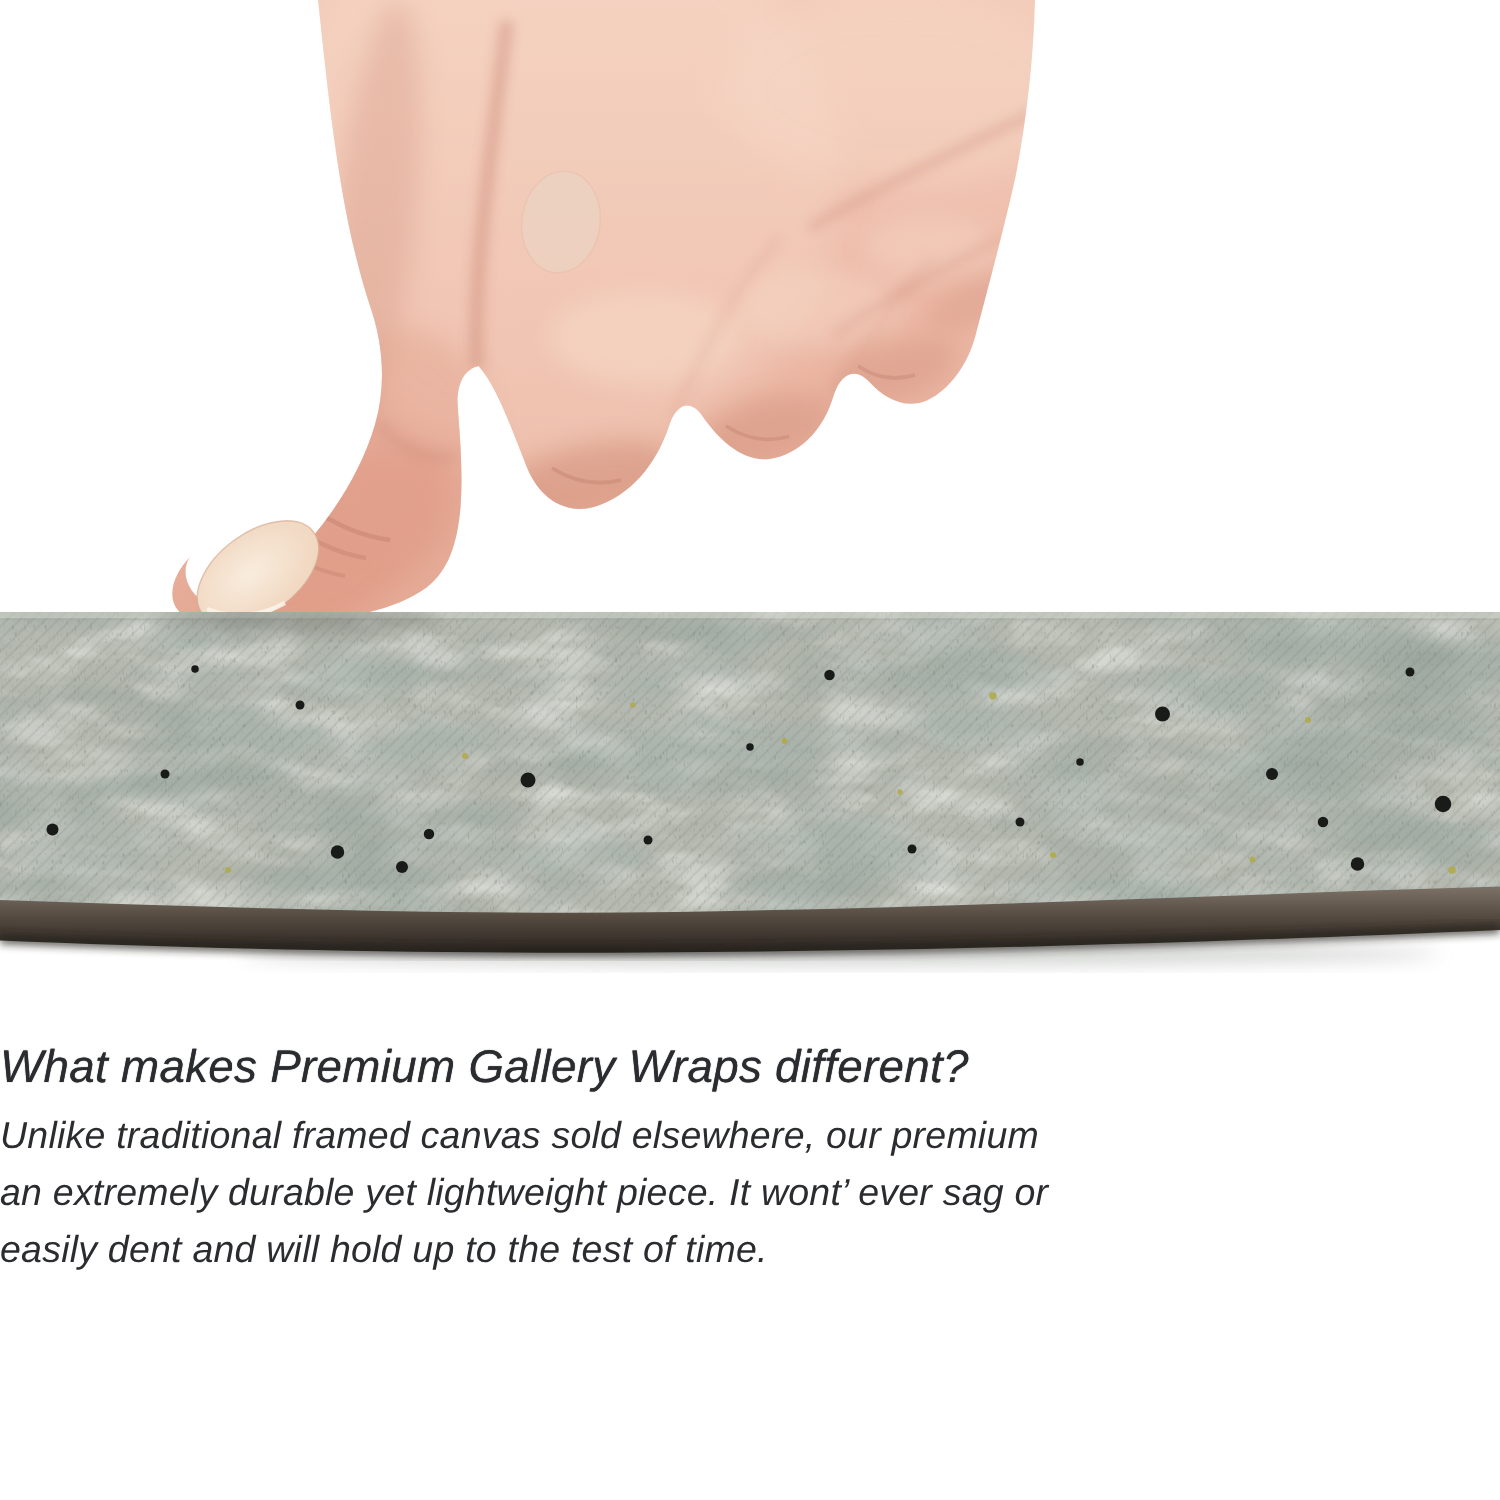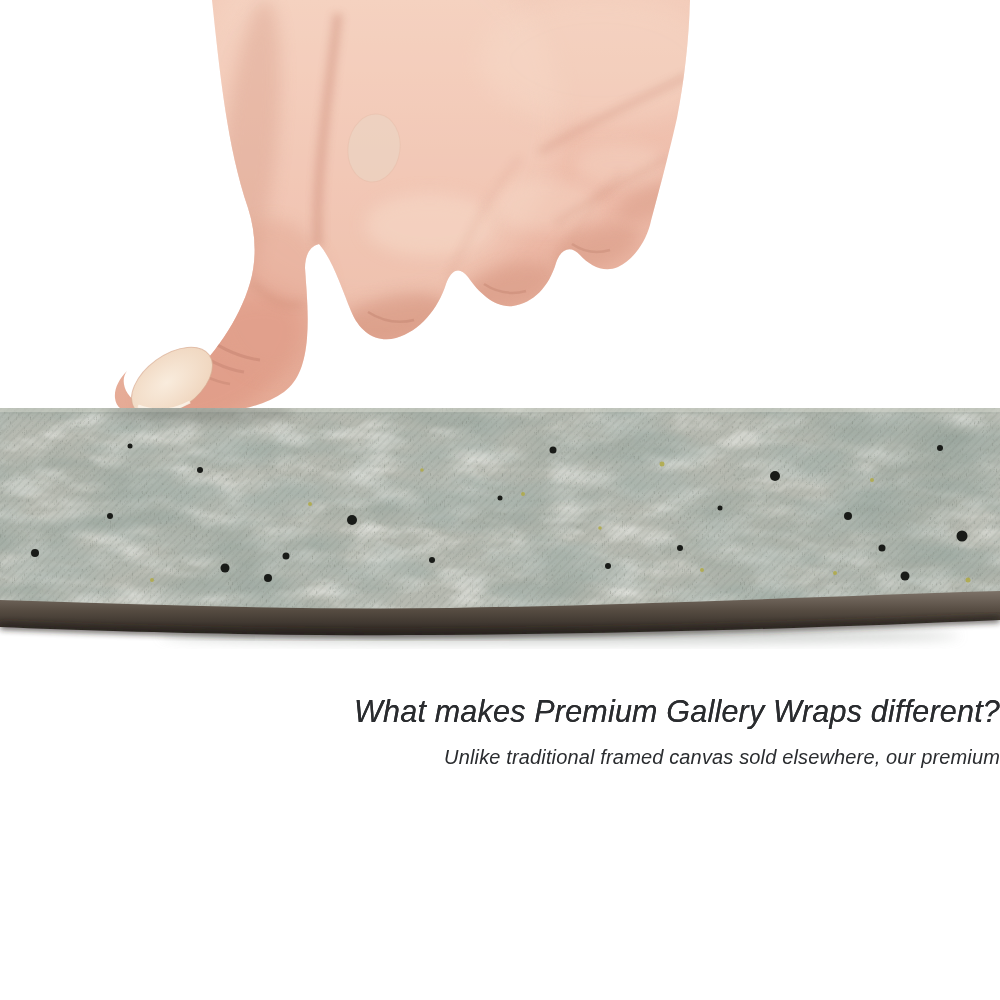--- a/index.html
+++ b/index.html
@@ -1,25 +1,25 @@
 <!DOCTYPE html>
 <html><head>
 <meta charset="utf-8">
 <style>
   html,body{margin:0;padding:0;background:#ffffff;}
   body{width:1000px;height:1000px;overflow:hidden;}
   .stage{position:relative;width:1000px;height:1000px;background:#ffffff;
          font-family:"Liberation Sans",sans-serif;}
   .hand-wrap{position:absolute;top:0;left:0;width:1000px;height:434px;}
   .strip-wrap{position:absolute;top:408px;left:0;width:1000px;height:242px;}
-  .copy{position:absolute;top:694px;left:0;width:1000px;text-align:right;
+  .copy{position:absolute;top:694px;left:0;width:1000px;text-align:left;
         font-style:italic;color:#2a2c2f;}
   .heading{font-size:30.5px;font-weight:400;letter-spacing:.2px;margin:0 0 9px 0;
            text-shadow:0 0 .6px currentColor;}
-  .bodyline{font-size:20px;font-weight:400;line-height:38.2px;letter-spacing:.15px;padding-left:45px;}
+  .bodyline{font-size:25px;font-weight:400;line-height:38.2px;letter-spacing:.15px;}
   svg{display:block;}
 </style>
 </head>
 <body>
 
 <div class="stage">
 
   <div class="hand-wrap">
     <svg width="1000" height="434" viewBox="0 0 1000 434" role="img" aria-label="Hand pressing its thumb down onto the edge of a gallery wrapped canvas">
       <defs>
@@ -209,15 +209,17 @@
         <path d="M 0,192 C 150,197 300,202 450,200 C 640,197 830,188 1000,183
                  L 1000,212 C 840,219 640,226 430,227 C 280,228 120,224 0,219 Z" fill="url(#edgeGrad)"></path>
         <path d="M 0,218 C 120,223 280,227 430,226 C 640,225 840,218 1000,211" fill="none" stroke="#26211c" stroke-width="6" opacity="0.8" filter="url(#sb3)"></path>
       </g>
     </svg>
   </div>
 
   <div class="copy">
     <h2 class="heading">What makes Premium Gallery Wraps different?</h2>
     <div class="bodyline">Unlike traditional framed canvas sold elsewhere, our premium</div>
+    <div class="bodyline">an extremely durable yet lightweight piece. It wont’ ever sag or</div>
+    <div class="bodyline">easily dent and will hold up to the test of time.</div>
   </div>
 
 </div>
 
 </body></html>

